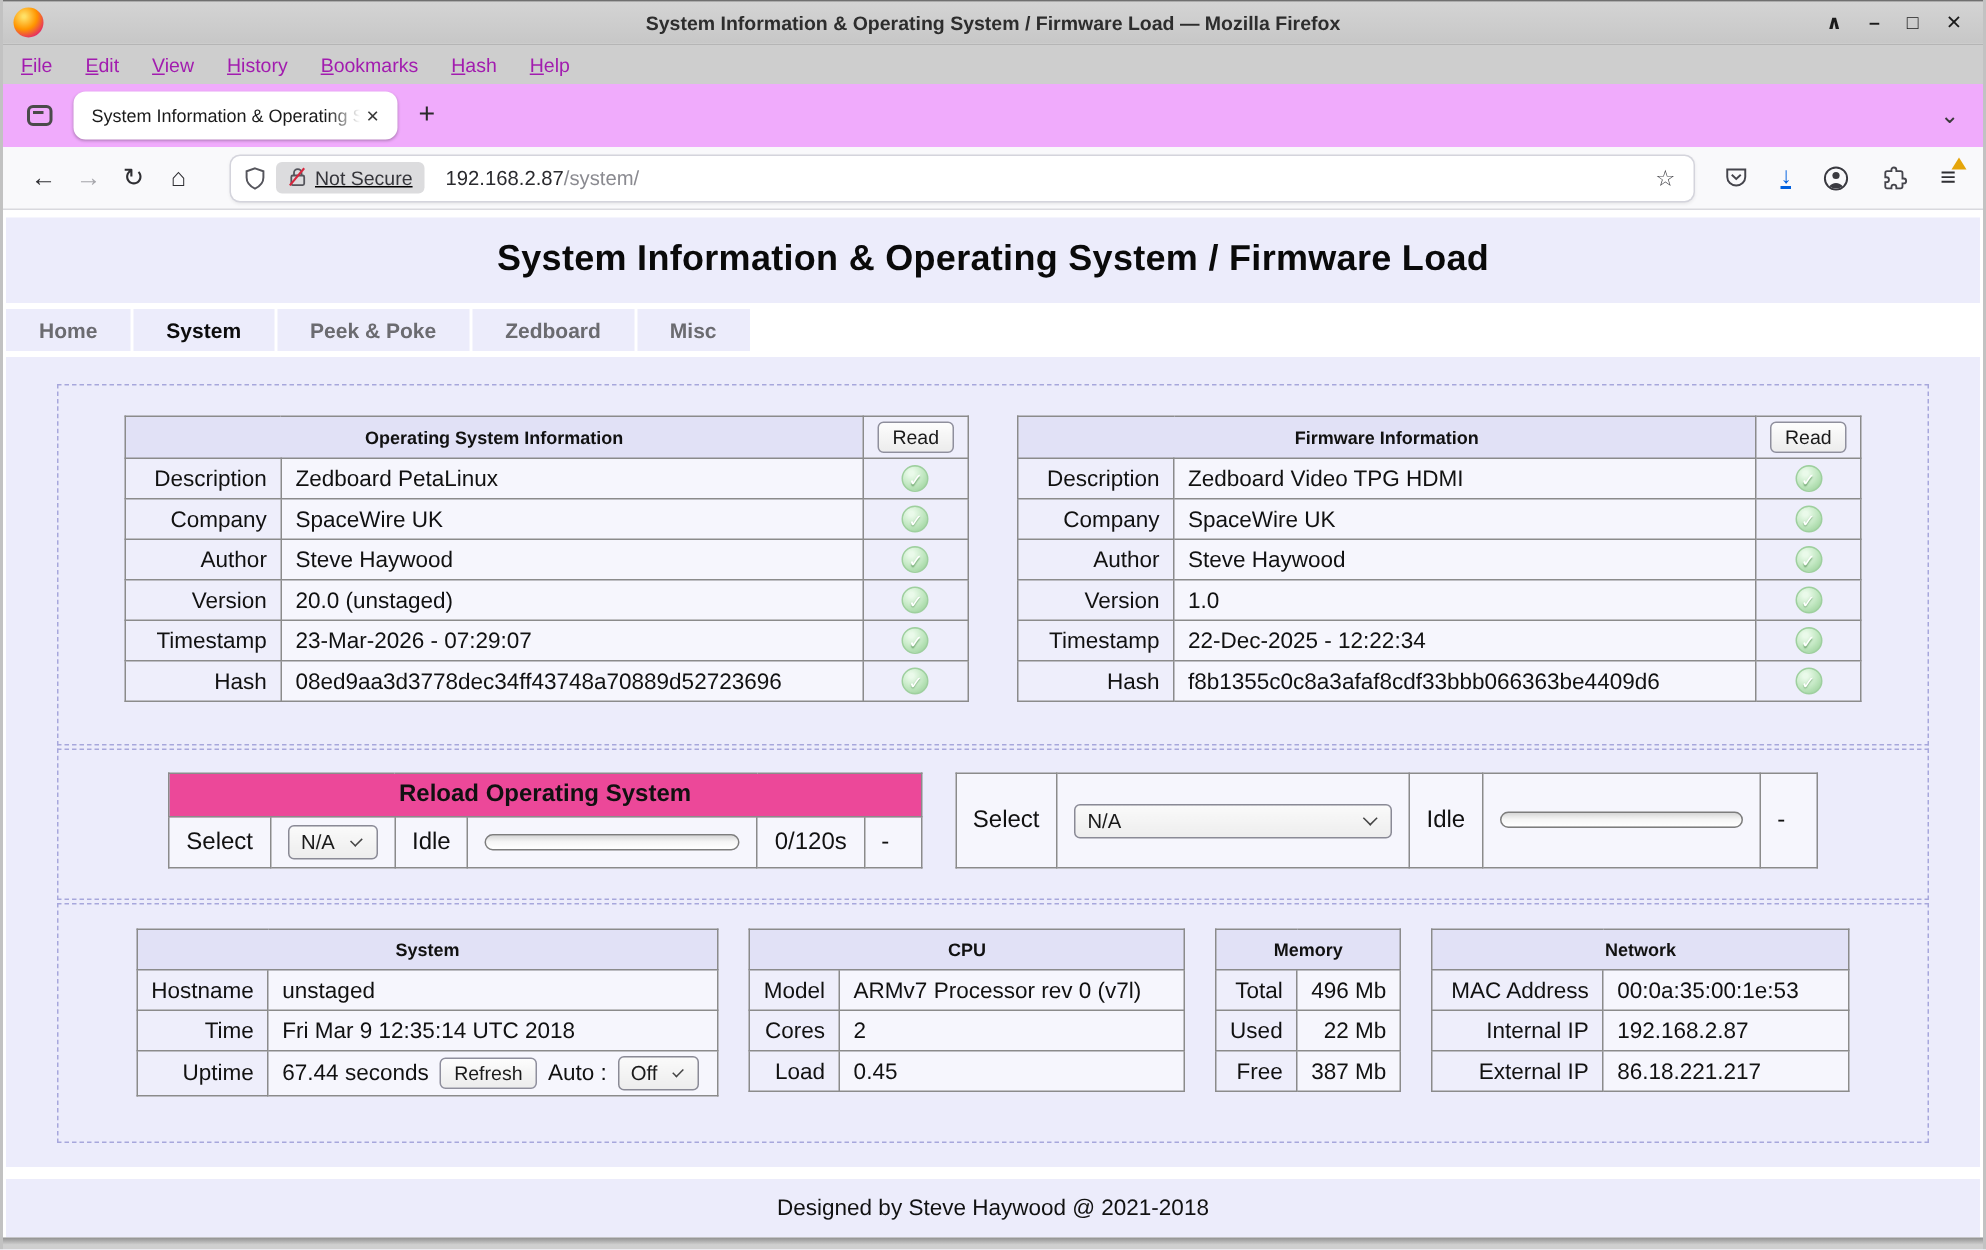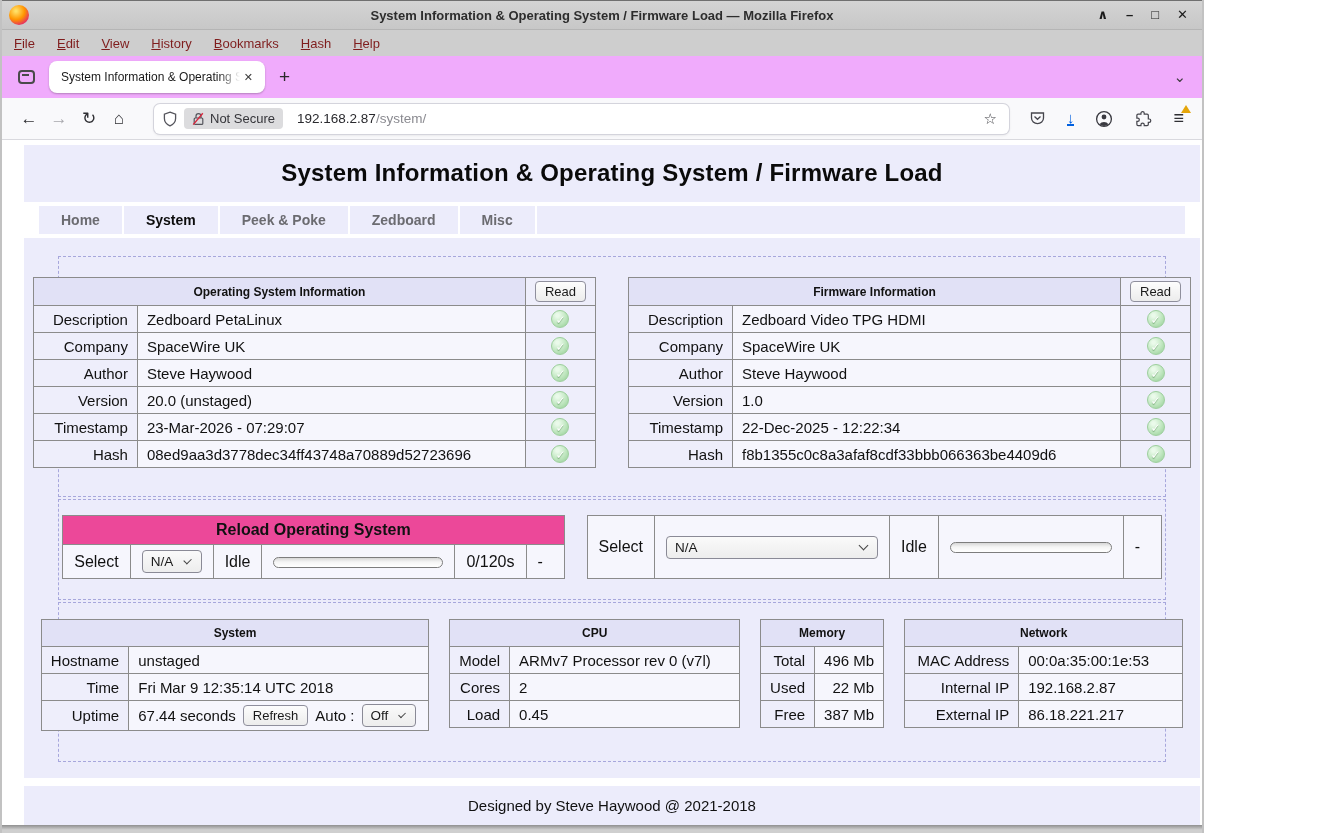--- a/index.html
+++ b/index.html
@@ -1,69 +1,69 @@
 <!DOCTYPE html>
 <html><head>
 <meta charset="utf-8">
 <style>
   * { margin:0; padding:0; box-sizing:border-box; }
   html,body { width:1324px; height:833px; overflow:hidden; }
   body { font-family:"Liberation Sans","DejaVu Sans",sans-serif; background:#ffffff; }
-  .window { width:1204px; height:833px; display:flex; flex-direction:column;
+  .window { width:1324px; height:833px; display:flex; flex-direction:column;
             border-left:2px solid #c2c2c2; border-right:2px solid #c2c2c2; }
 
   
   .titlebar { height:30px; background:linear-gradient(#d4d4d4,#c7c7c7); border-top:1px solid #707070;
               border-bottom:1px solid #b5b5b5; display:flex; align-items:center; position:relative; flex:0 0 auto; }
   .fx-logo { width:20px; height:20px; margin-left:7px; border-radius:50%;
              background:radial-gradient(circle at 35% 30%, #ffe066 5%, #ff9500 45%, #e3256b 80%, #7542e5 100%); }
   .win-title { position:absolute; left:0; right:0; text-align:center; font-size:13px; font-weight:bold; color:#2d2d2d; }
   .win-controls { margin-left:auto; display:flex; gap:18px; padding-right:14px; z-index:2; }
   .win-controls span { font-size:13px; color:#1a1a1a; font-weight:bold; cursor:default; line-height:20px; }
 
   .menubar { height:26px; background:#cecece; display:flex; align-items:center; gap:22px; padding-left:12px; flex:0 0 auto; }
-  .menubar .mi { display:inline-block; font-size:13px; color:#7f1d1d; }
+  .menubar .mi { display:inline-block; font-size:13px; color:#a21caf; }
   .menubar .mi::first-letter { text-decoration:underline; }
 
   .tabbar { height:42px; background:#f0abfc; display:flex; align-items:center; flex:0 0 auto; position:relative; }
   .fxview { width:17px; height:14px; border:2px solid #4a4a4a; border-radius:4px; margin:0 14px 0 16px; position:relative; }
   .fxview i { position:absolute; top:2px; left:2px; width:7px; height:2px; background:#4a4a4a; }
   .tab { width:216px; height:32px; background:#ffffff; border-radius:8px; display:flex; align-items:center;
          padding:0 8px 0 12px; box-shadow:0 1px 2px rgba(0,0,0,.25); }
   .tab-label { flex:1; font-size:12px; color:#1a1a1a; white-space:nowrap; overflow:hidden;
                -webkit-mask-image:linear-gradient(90deg,#000 88%,transparent); mask-image:linear-gradient(90deg,#000 88%,transparent); }
   .tab-close { font-size:11px; color:#3a3a3a; padding:2px 4px; }
   .newtab { font-size:19px; color:#2a2a2a; padding:0 14px; }
   .alltabs { position:absolute; right:16px; font-size:15px; color:#3a3a3a; }
 
   .toolbar { height:42px; background:#f9f9fb; border-bottom:1px solid #d9d9de; display:flex; align-items:center;
              padding:0 12px; flex:0 0 auto; }
   .navbtn { font-size:17px; color:#2f2f33; width:30px; text-align:center; }
   .navbtn.dis { color:#a7a7ac; }
   .urlbar { flex:1; height:30px; margin:0 14px 0 20px; background:#ffffff; border-radius:6px;
             box-shadow:0 0 0 1px #d4d4dc, 0 1px 3px rgba(0,0,0,.12); display:flex; align-items:center; padding:0 8px; }
-  .chip { display:flex; align-items:flex-end; gap:5px; background:#dcdcde; border-radius:4px; padding:3px 8px; margin:0 6px; }
+  .chip { display:flex; align-items:flex-start; gap:5px; background:#dcdcde; border-radius:4px; padding:3px 8px; margin:0 6px;text-decoration:underline; }
   .chip span { font-size:13px; color:#35353a; }
   .url { font-size:13.5px; margin-left:8px; }
   .url .host { color:#2a2a2e; }
   .url .path { color:#8a8a90; }
   .urlspacer { flex:1; }
   .star { font-size:15px; color:#45454a; padding:0 4px; }
   .tb-icons { display:flex; align-items:center; gap:21px; padding:0 6px; }
   .dl { color:#0060df; font-size:15px; font-weight:bold; border-bottom:2px solid #0060df; line-height:13px; }
   .burger { position:relative; font-size:18px; color:#2f2f33; }
   .burger b { position:absolute; top:-3px; right:-7px; width:0; height:0;
               border-left:5px solid transparent; border-right:5px solid transparent; border-bottom:8px solid #e5a50a; }
 
   
-  .page { flex:1; background:#ffffff; overflow:hidden; display:flex; flex-direction:column;padding-left:20px; }
+  .page { flex:1; background:#ffffff; overflow:hidden; display:flex; flex-direction:column; }
   .lav { background:#ececfb; }
   .hdr-block { margin:5px 2px 0; padding:14px 0 15px; }
   .hdr-block h1 { text-align:center; font-size:24px; color:#0a0a0a; letter-spacing:0.2px; }
-  .nav-block { margin:4px 17px 0; display:flex; gap:2px; background:#ffffff; }
+  .nav-block { margin:4px 2px 0; display:flex; gap:2px; background:#ffffff;align-items:flex-end; }
   .nav-item { padding:6px 22px; font-size:14px; font-weight:bold; color:#6b6b70; background:#ececfb; }
   .nav-item.active { color:#0c0c0c; }
   .nav-fill { flex:1; background:#ececfb; }
 
   .main-block { margin:4px 2px 0; padding:18px 34px 14px; flex:1; }
   .section { border:1px dashed #a7a7dc; margin-bottom:2px; }
   .sec-info { padding:20px 0 28px; display:flex; justify-content:center; gap:32px; }
   .sec-reload { padding:15px 0 20px; display:flex; justify-content:center; gap:22px; }
   .sec-sys { padding:16px 0 30px; display:flex; justify-content:center; align-items:flex-start; gap:20px; }
 

